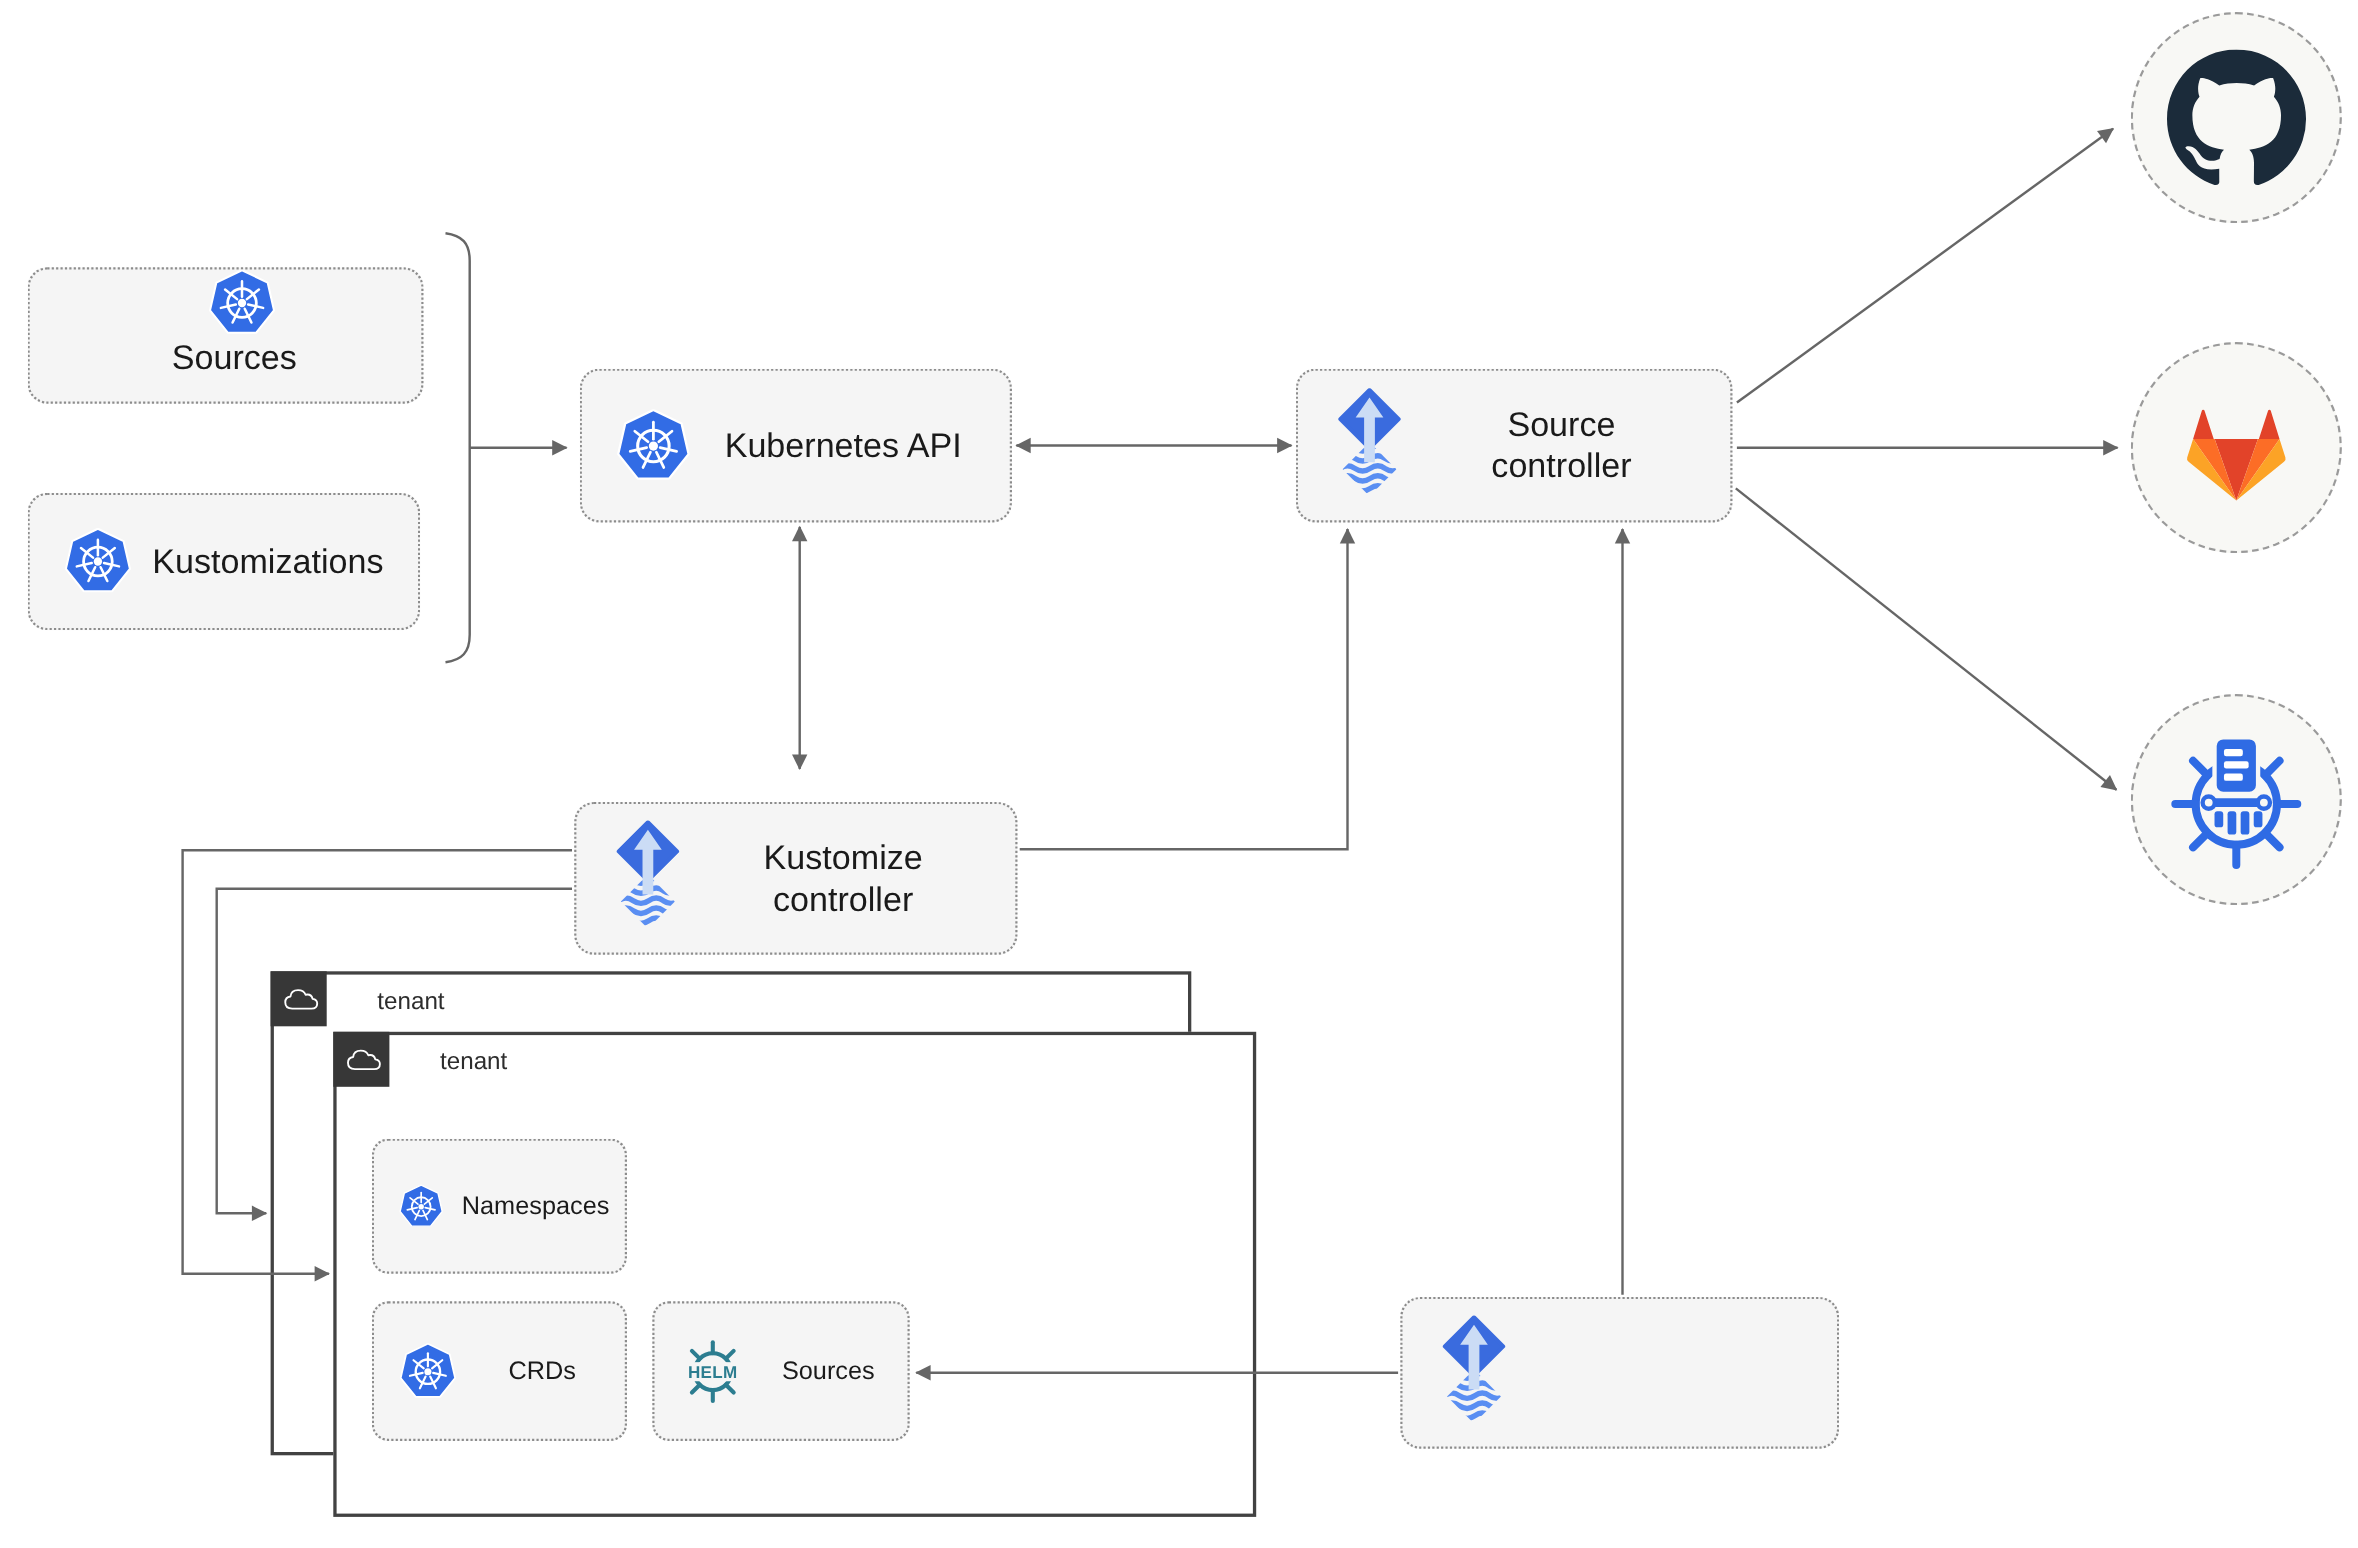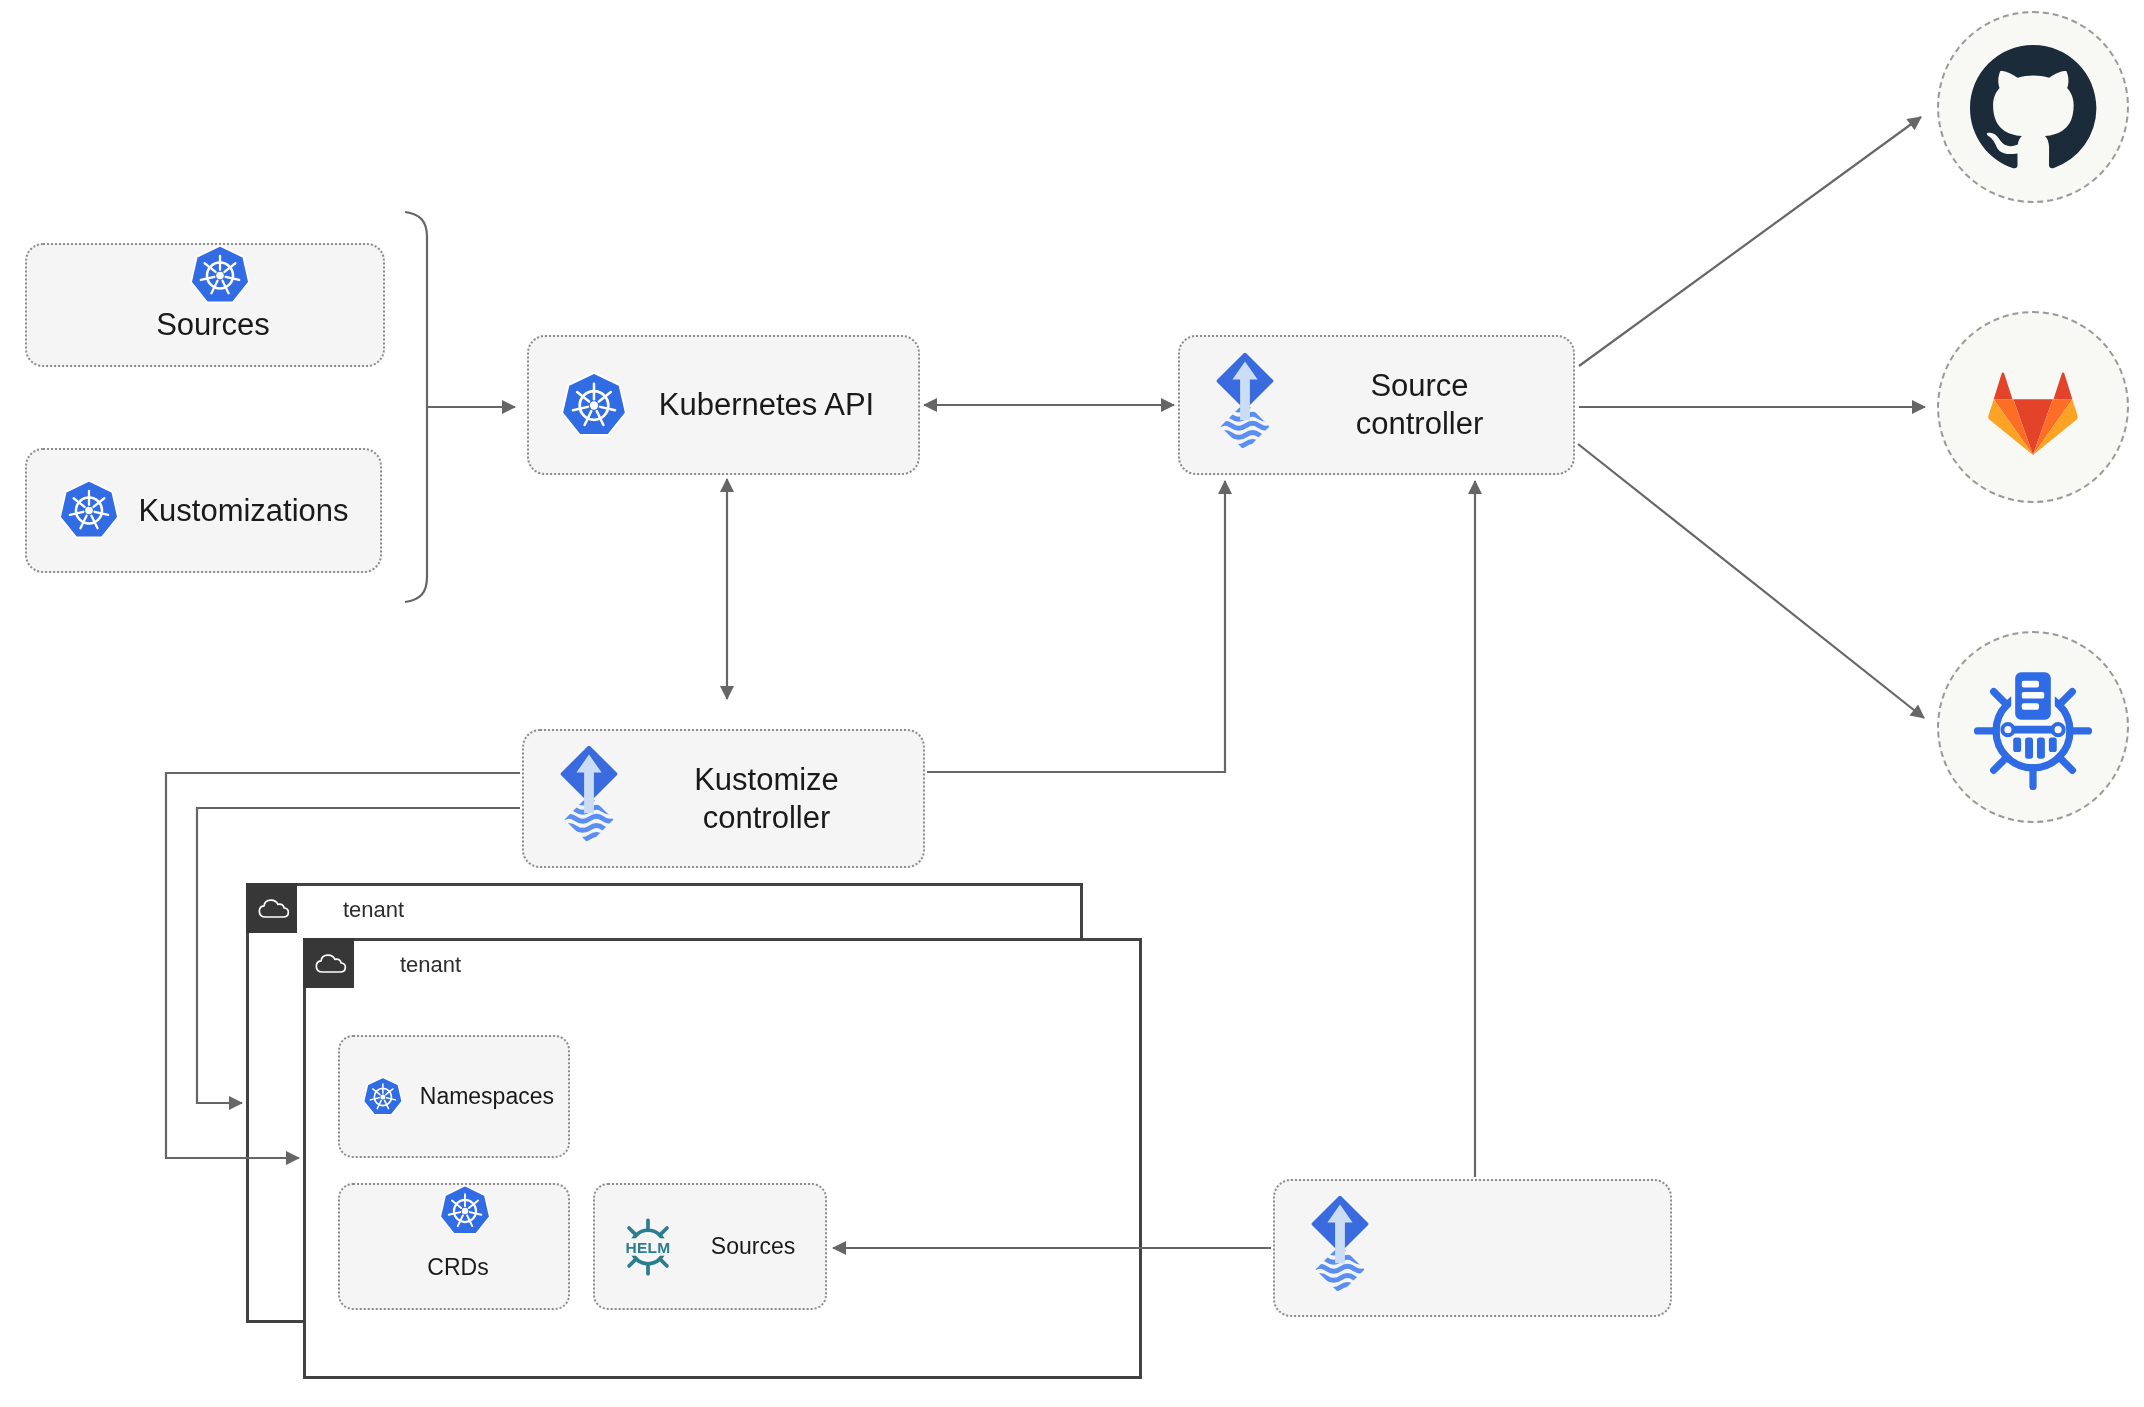--- a/index.html
+++ b/index.html
@@ -157,21 +157,21 @@
     </div>
     <div class="tenant-label">tenant</div>
   </div>
 
   <div class="node inner z-in" style="left:338px;top:1035px;width:232px;height:123px;">
     <svg width="54" height="52" viewBox="0 0 100 96">
         <use href="#k8s-logo"></use>
       </svg>
     <span class="lbl">Namespaces</span>
   </div>
-  <div class="node inner z-in" style="left:338px;top:1183px;width:232px;height:127px;flex-direction:column;">
+  <div class="node inner z-in" style="left:338px;top:1183px;width:232px;height:127px;">
     <svg width="54" height="52" viewBox="0 0 100 96">
         <use href="#k8s-logo"></use>
       </svg>
     <span class="lbl">CRDs</span>
   </div>
   <div class="node inner z-in" style="left:593px;top:1183px;width:234px;height:127px;">
     <svg width="62" height="62" viewBox="0 0 100 100">
         <use href="#helm-logo"></use>
       </svg>
     <span class="lbl">Sources</span>

